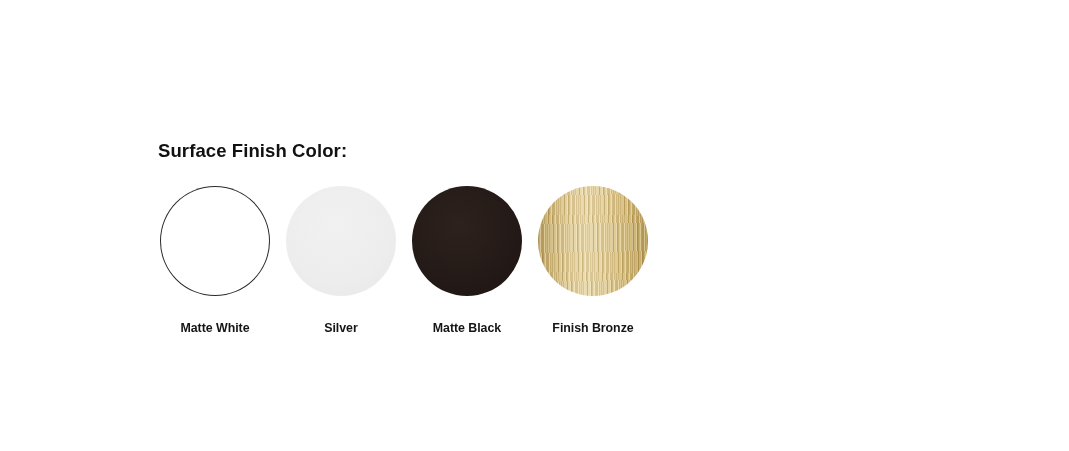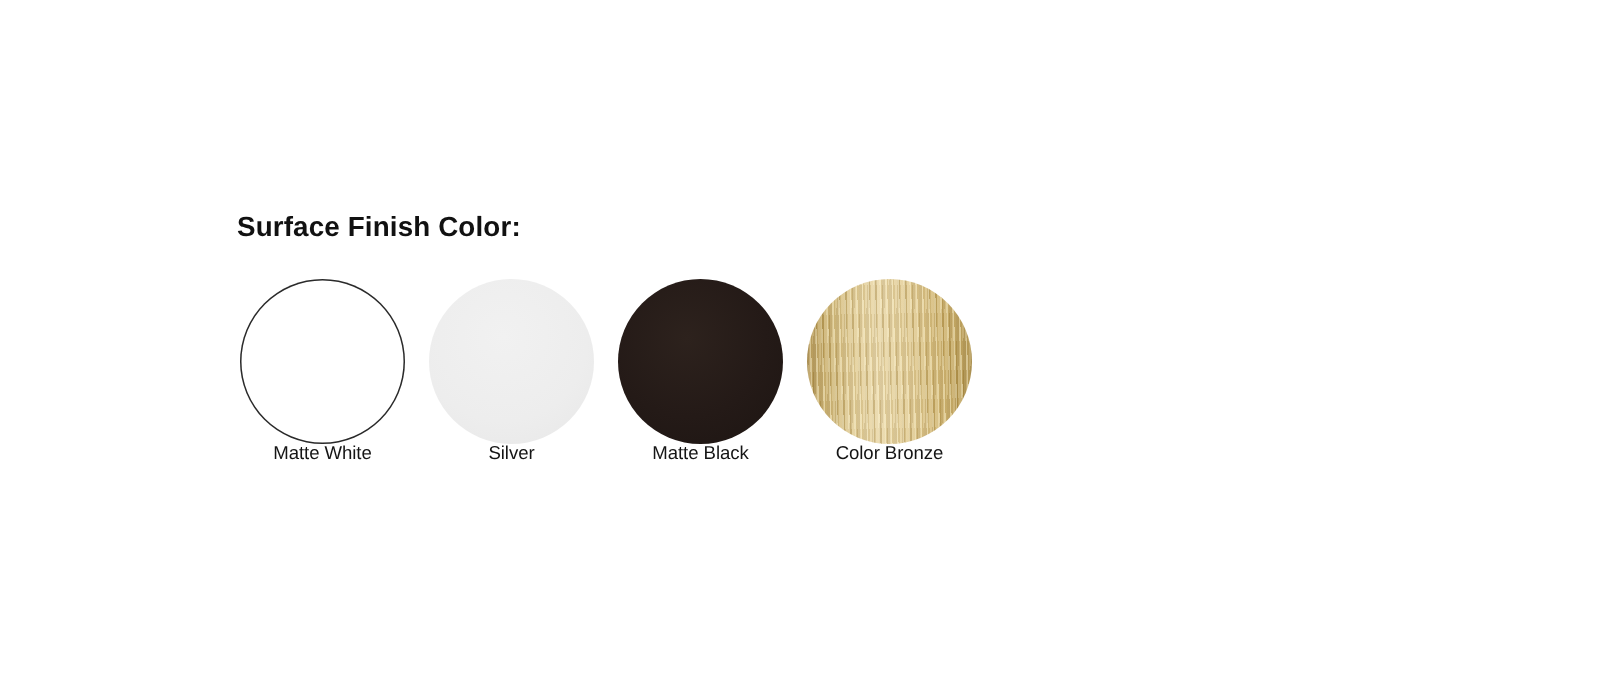--- a/index.html
+++ b/index.html
@@ -61,23 +61,23 @@
     width: 110px;
     height: 110px;
     border-radius: 50%;
     position: relative;
     overflow: hidden;
     flex: 0 0 auto;
     background: #ffffff;
   }
 
   .swatch-label {
-    margin-top: 0;
+    margin-top: 26px;
     font-size: 12.4px;
-    font-weight: normal;
+    font-weight: bold;
     color: #151515;
     text-align: center;
     white-space: nowrap;
     line-height: 1.1;
     letter-spacing: -0.05px;
   }
 
   
   .finish-matte-white {
     background: #ffffff;
@@ -161,18 +161,18 @@
     </div>
 
     <div class="swatch-item">
       <div class="swatch-disc finish-matte-black"></div>
       <div class="swatch-label">Matte Black</div>
     </div>
 
 
     <div class="swatch-item">
       <div class="swatch-disc finish-golden-bronze"></div>
-      <div class="swatch-label">Color Bronze</div>
+      <div class="swatch-label">Finish Bronze</div>
     </div>
 
 
   </div>
 </div>
 
 </body></html>

